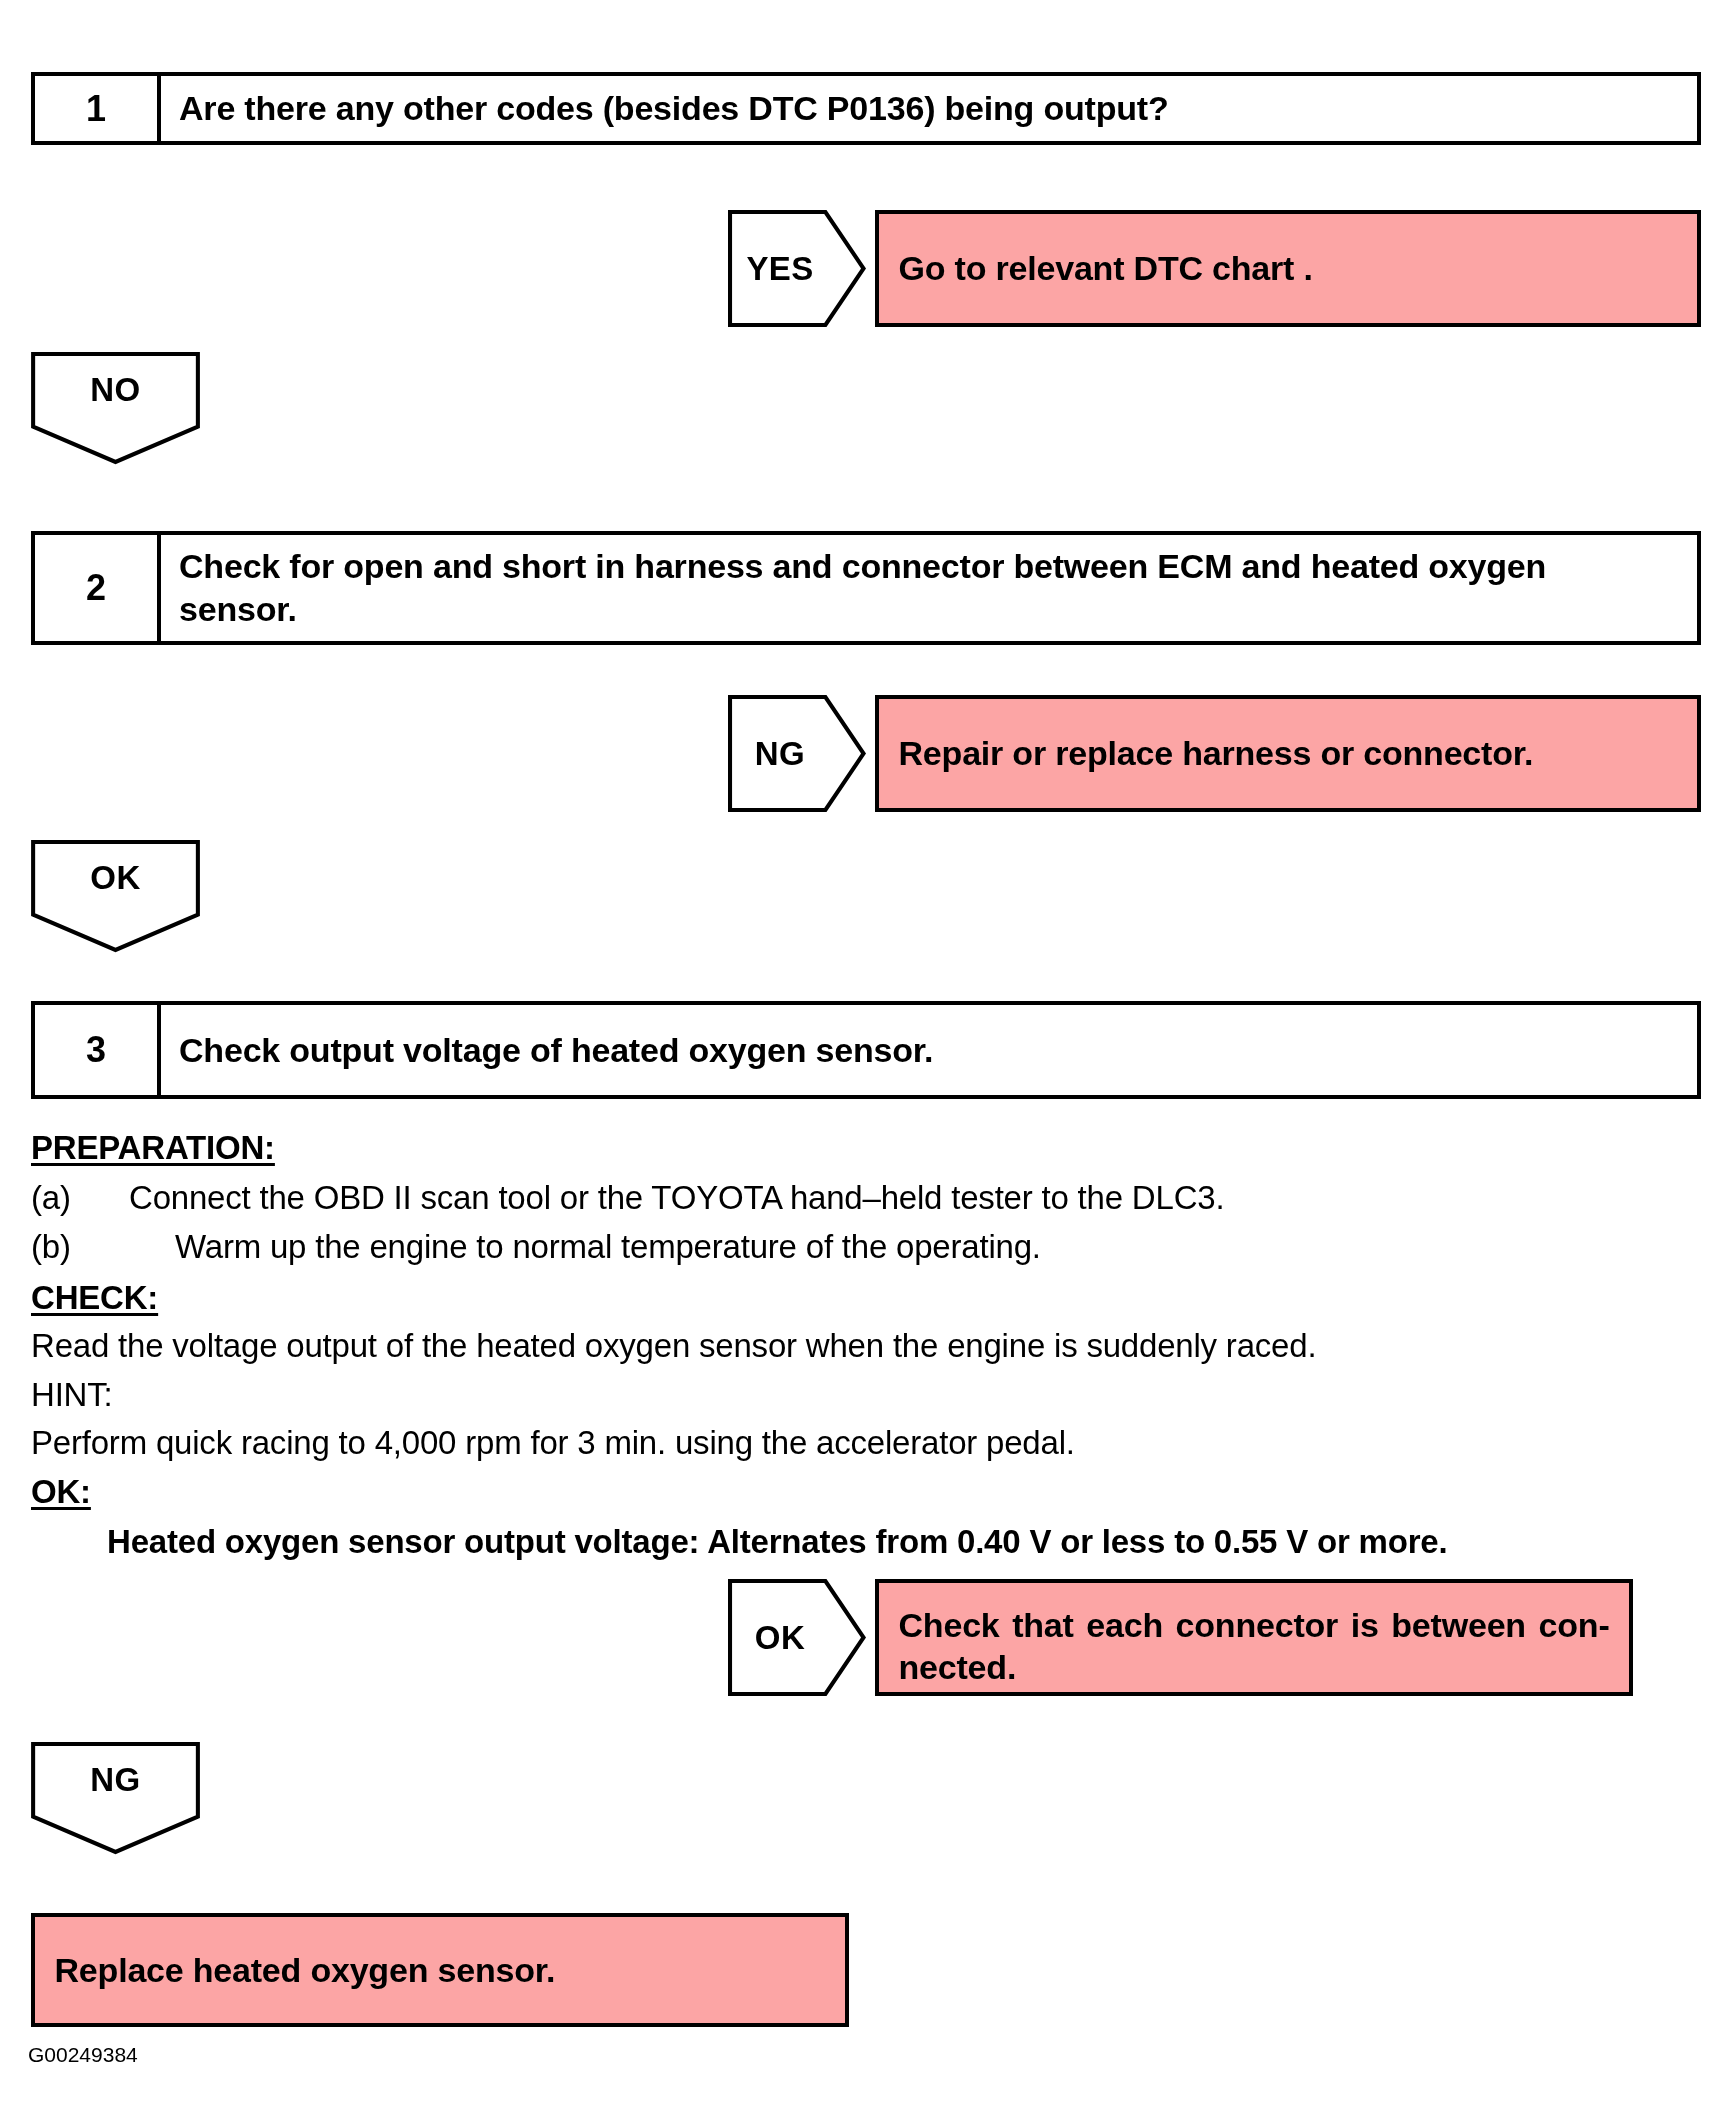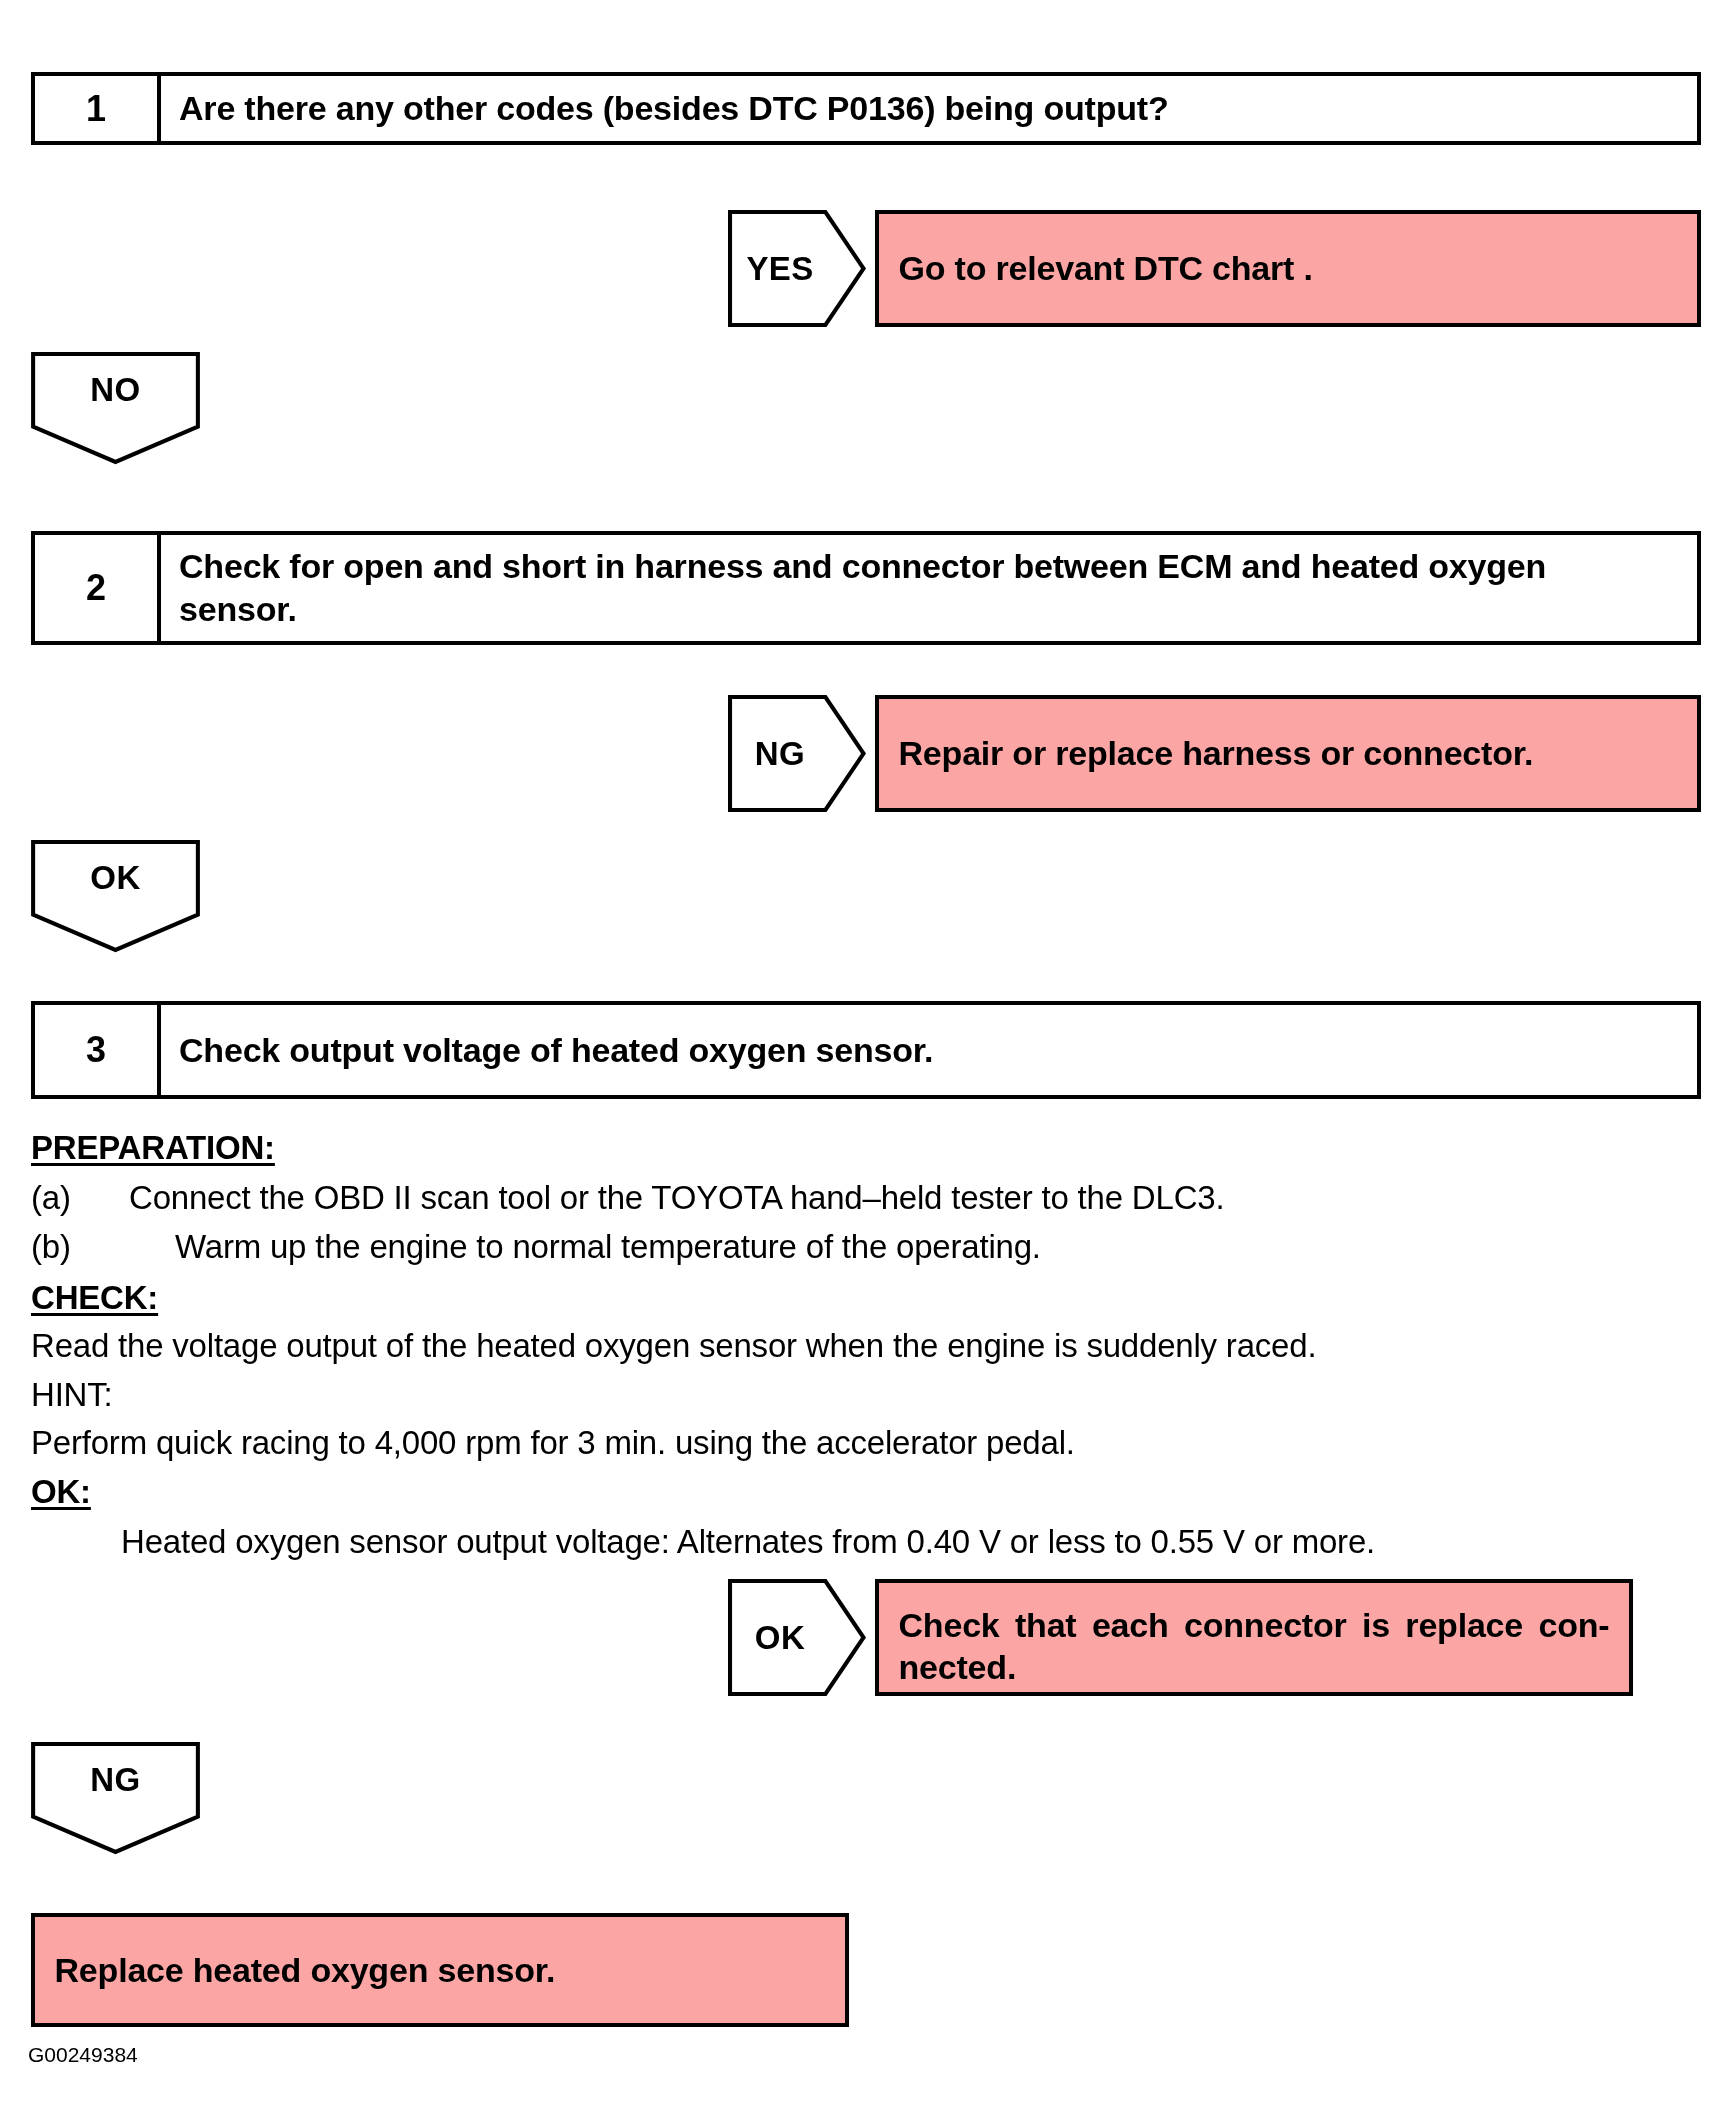--- a/index.html
+++ b/index.html
@@ -162,23 +162,23 @@
     font-weight: normal;
   }
   .lst-body {
     position: absolute;
     left: 98px;
     white-space: nowrap;
     font-weight: normal;
   }
   .indent-spec {
     position: absolute;
-    left: 90px;
-    white-space: nowrap;
-    font-weight: normal;
+    left: 76px;
+    white-space: nowrap;
+    font-weight: bold;
     letter-spacing: -0.2px;
   }
 
   
   .footer-code {
     position: absolute;
     left: 28px;
     font-size: 21px;
     font-weight: normal;
     letter-spacing: 0px;
@@ -264,21 +264,21 @@
     </svg>
     <div class="arrow-label">OK</div>
   </div>
   <div class="result-box justify" style="left:875px; top:1579px; width:758px; height:117px;">
     <span class="ln ln1" id="ok3line1">
         <span>Check</span>
         <span>that</span>
         <span>each</span>
         <span>connector</span>
         <span>is</span>
-        <span>replace</span>
+        <span>between</span>
         <span>con-</span>
       </span>
     <span class="ln">nected.</span>
   </div>
 
   <div class="down-branch" style="left:31px; top:1742px; width:169px; height:112px;">
     <svg width="169" height="112" viewBox="0 0 208 138">
       <polygon points="2.5,2.5 205.5,2.5 205.5,92 104,135.5 2.5,92" fill="#ffffff" stroke="#000000" stroke-width="5"></polygon>
     </svg>
     <div class="down-label">NG</div>

